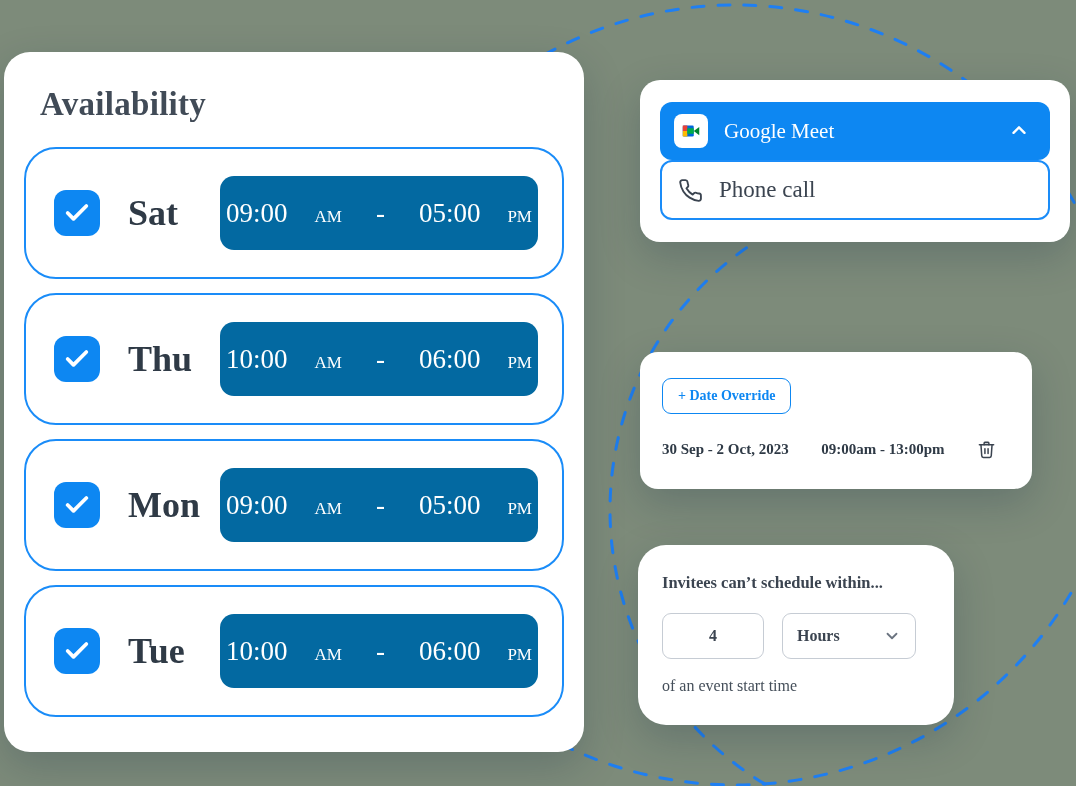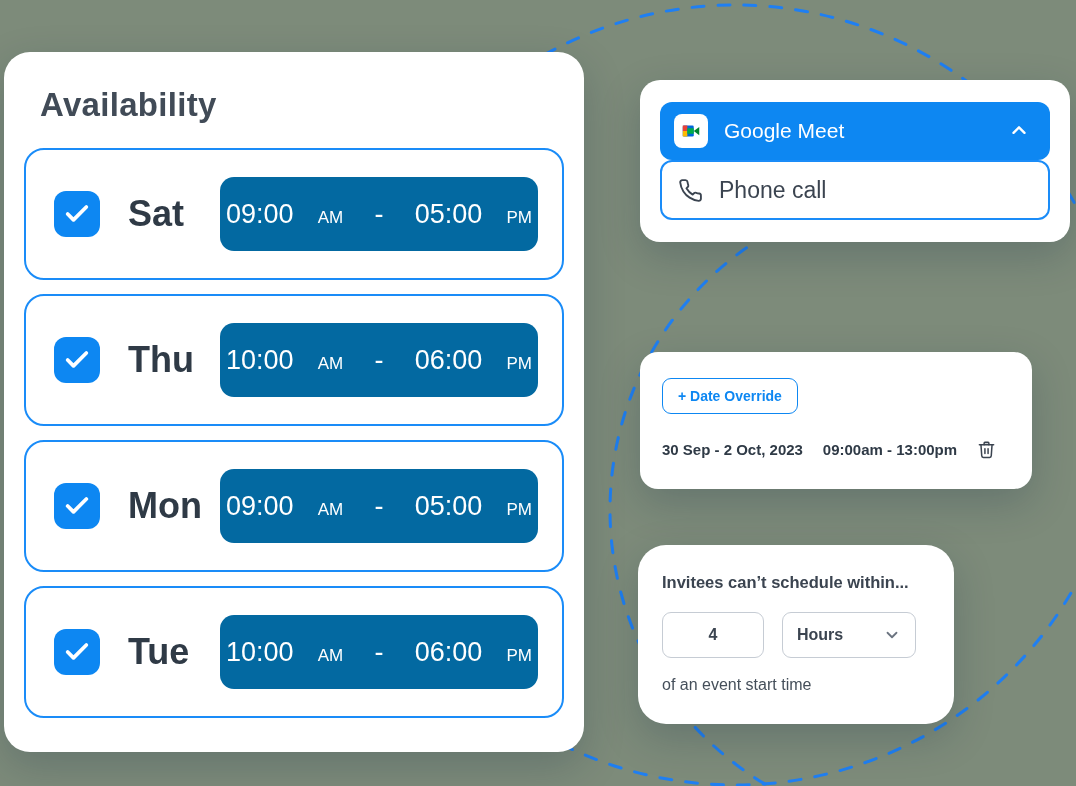--- a/index.html
+++ b/index.html
@@ -2,21 +2,21 @@
 <html><head>
 <meta charset="utf-8">
 <style>
   html, body { margin: 0; padding: 0; background: #7d8b7a; }
   .stage {
     position: relative;
     width: 1076px;
     height: 786px;
     background: #7d8b7a;
     overflow: hidden;
-    font-family: Liberation Sans, sans-serif;
+    font-family: Liberation Serif, serif;
   }
   .deco {
     position: absolute;
     left: 0; top: 0;
     z-index: 0;
   }
   .card {
     position: absolute;
     background: #ffffff;
     z-index: 1;
@@ -35,21 +35,21 @@
     font-size: 33px;
     font-weight: 700;
     color: #414b57;
     margin: 4px 0 24px 16px;
     letter-spacing: 0.3px;
   }
   .day-rows { display: flex; flex-direction: column; gap: 14px; }
   .day-row {
     height: 132px;
     border: 2px solid #1a8cf8;
-    border-radius: 20px;
+    border-radius: 32px;
     display: flex;
     align-items: center;
     padding: 0 24px 0 28px;
     box-sizing: border-box;
     background: #fff;
   }
   .checkbox {
     width: 46px; height: 46px;
     background: #0d87f2;
     border-radius: 12px;

